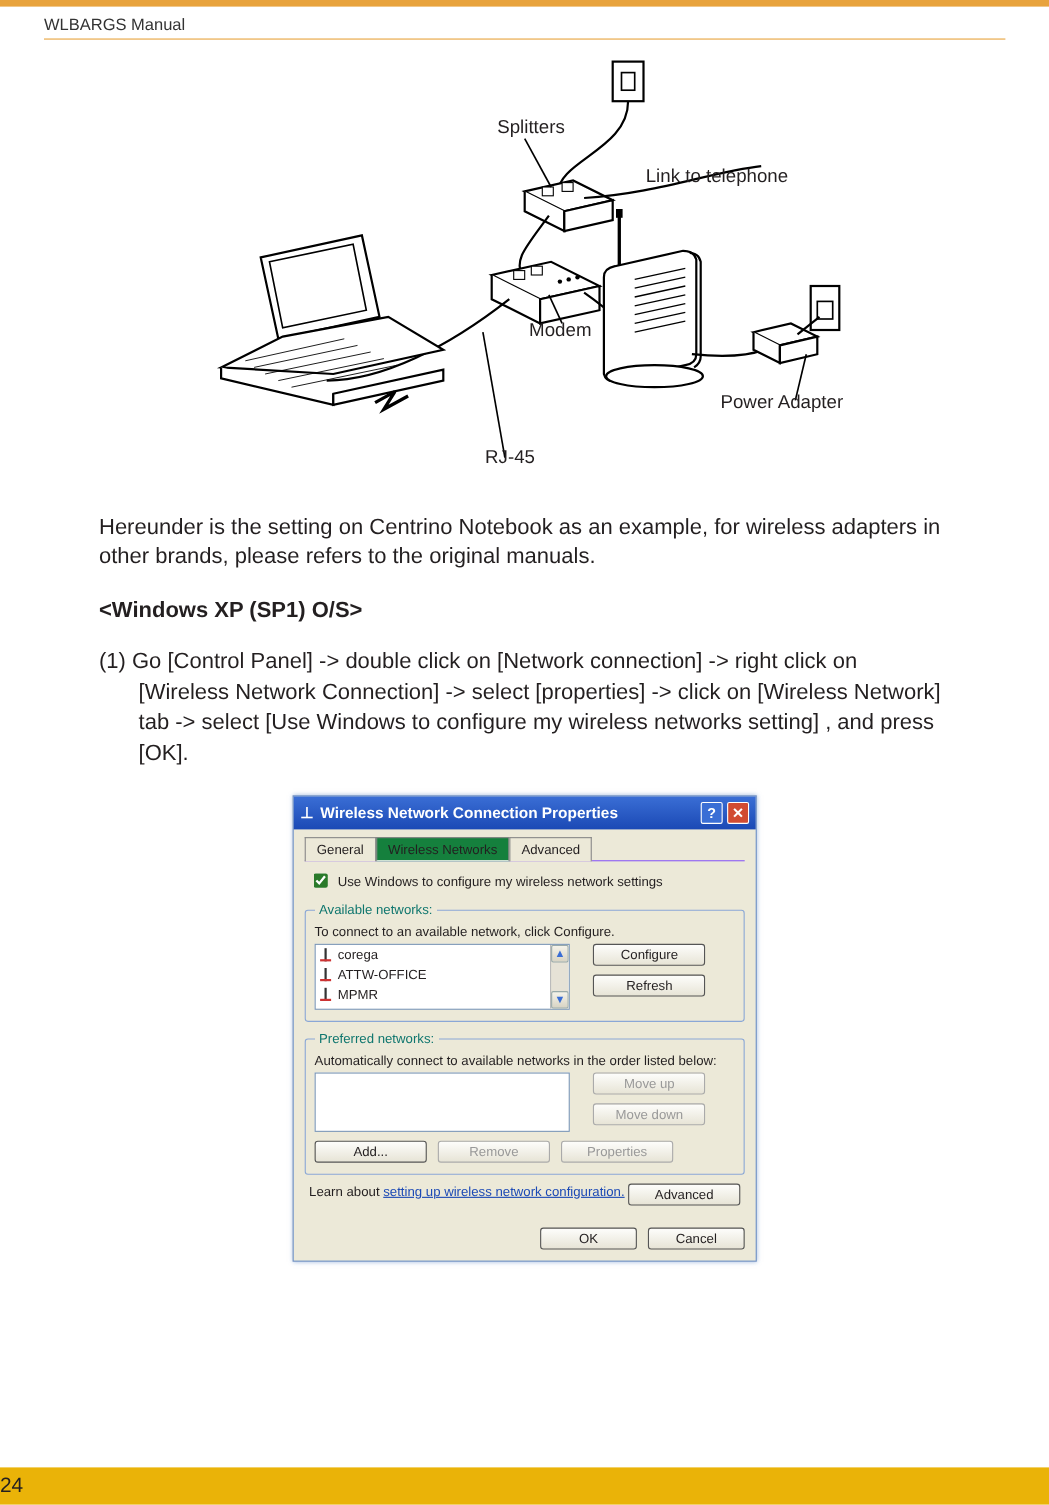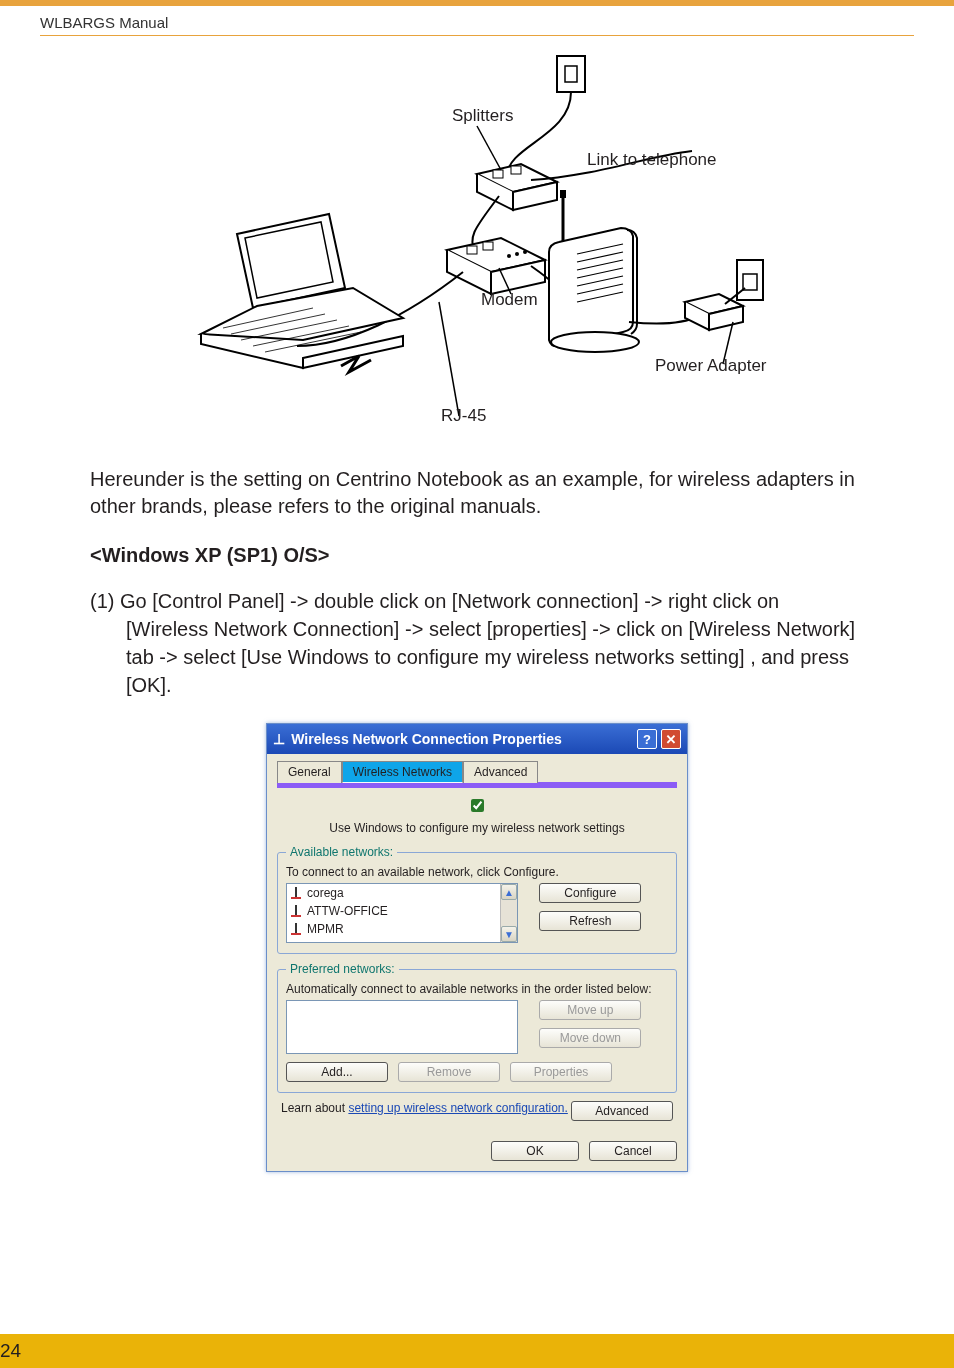--- a/index.html
+++ b/index.html
@@ -86,41 +86,40 @@
     color: #fff; font-weight: bold; font-size: 13px;
   }
   .dlg-title .help {
     background: #3a6ed5;
   }
   .dlg-body {
     padding: 6px 10px 10px 10px;
   }
   .tabs {
     display: flex;
-    border-bottom: 6px solid #8b5cf6;
+    border-bottom: 1px solid #8b5cf6;
     margin-bottom: 8px;
   }
   .tab {
     padding: 3px 10px;
     border: 1px solid #888;
     border-bottom: none;
     background: #ece9d8;
     margin-right: 0px;
     position: relative;
     top: 1px;
     font-size: 12px;
   }
   .tab.active {
-    background: #0ea5e9;
+    background: #15803d;
     border-bottom: 1px solid #fcfbf9;
   }
   .chkrow {
     display: flex; align-items: center; gap: 6px;
     margin: 6px 4px 10px 4px;
-    flex-direction: column;
   }
   .chkrow input { accent-color: #2a7a2a; }
   fieldset.fs {
     border: 1px solid #8aa7d6;
     border-radius: 3px;
     padding: 6px 8px 10px 8px;
     margin: 8px 0;
   }
   fieldset.fs legend {
     color: #0f766e;

